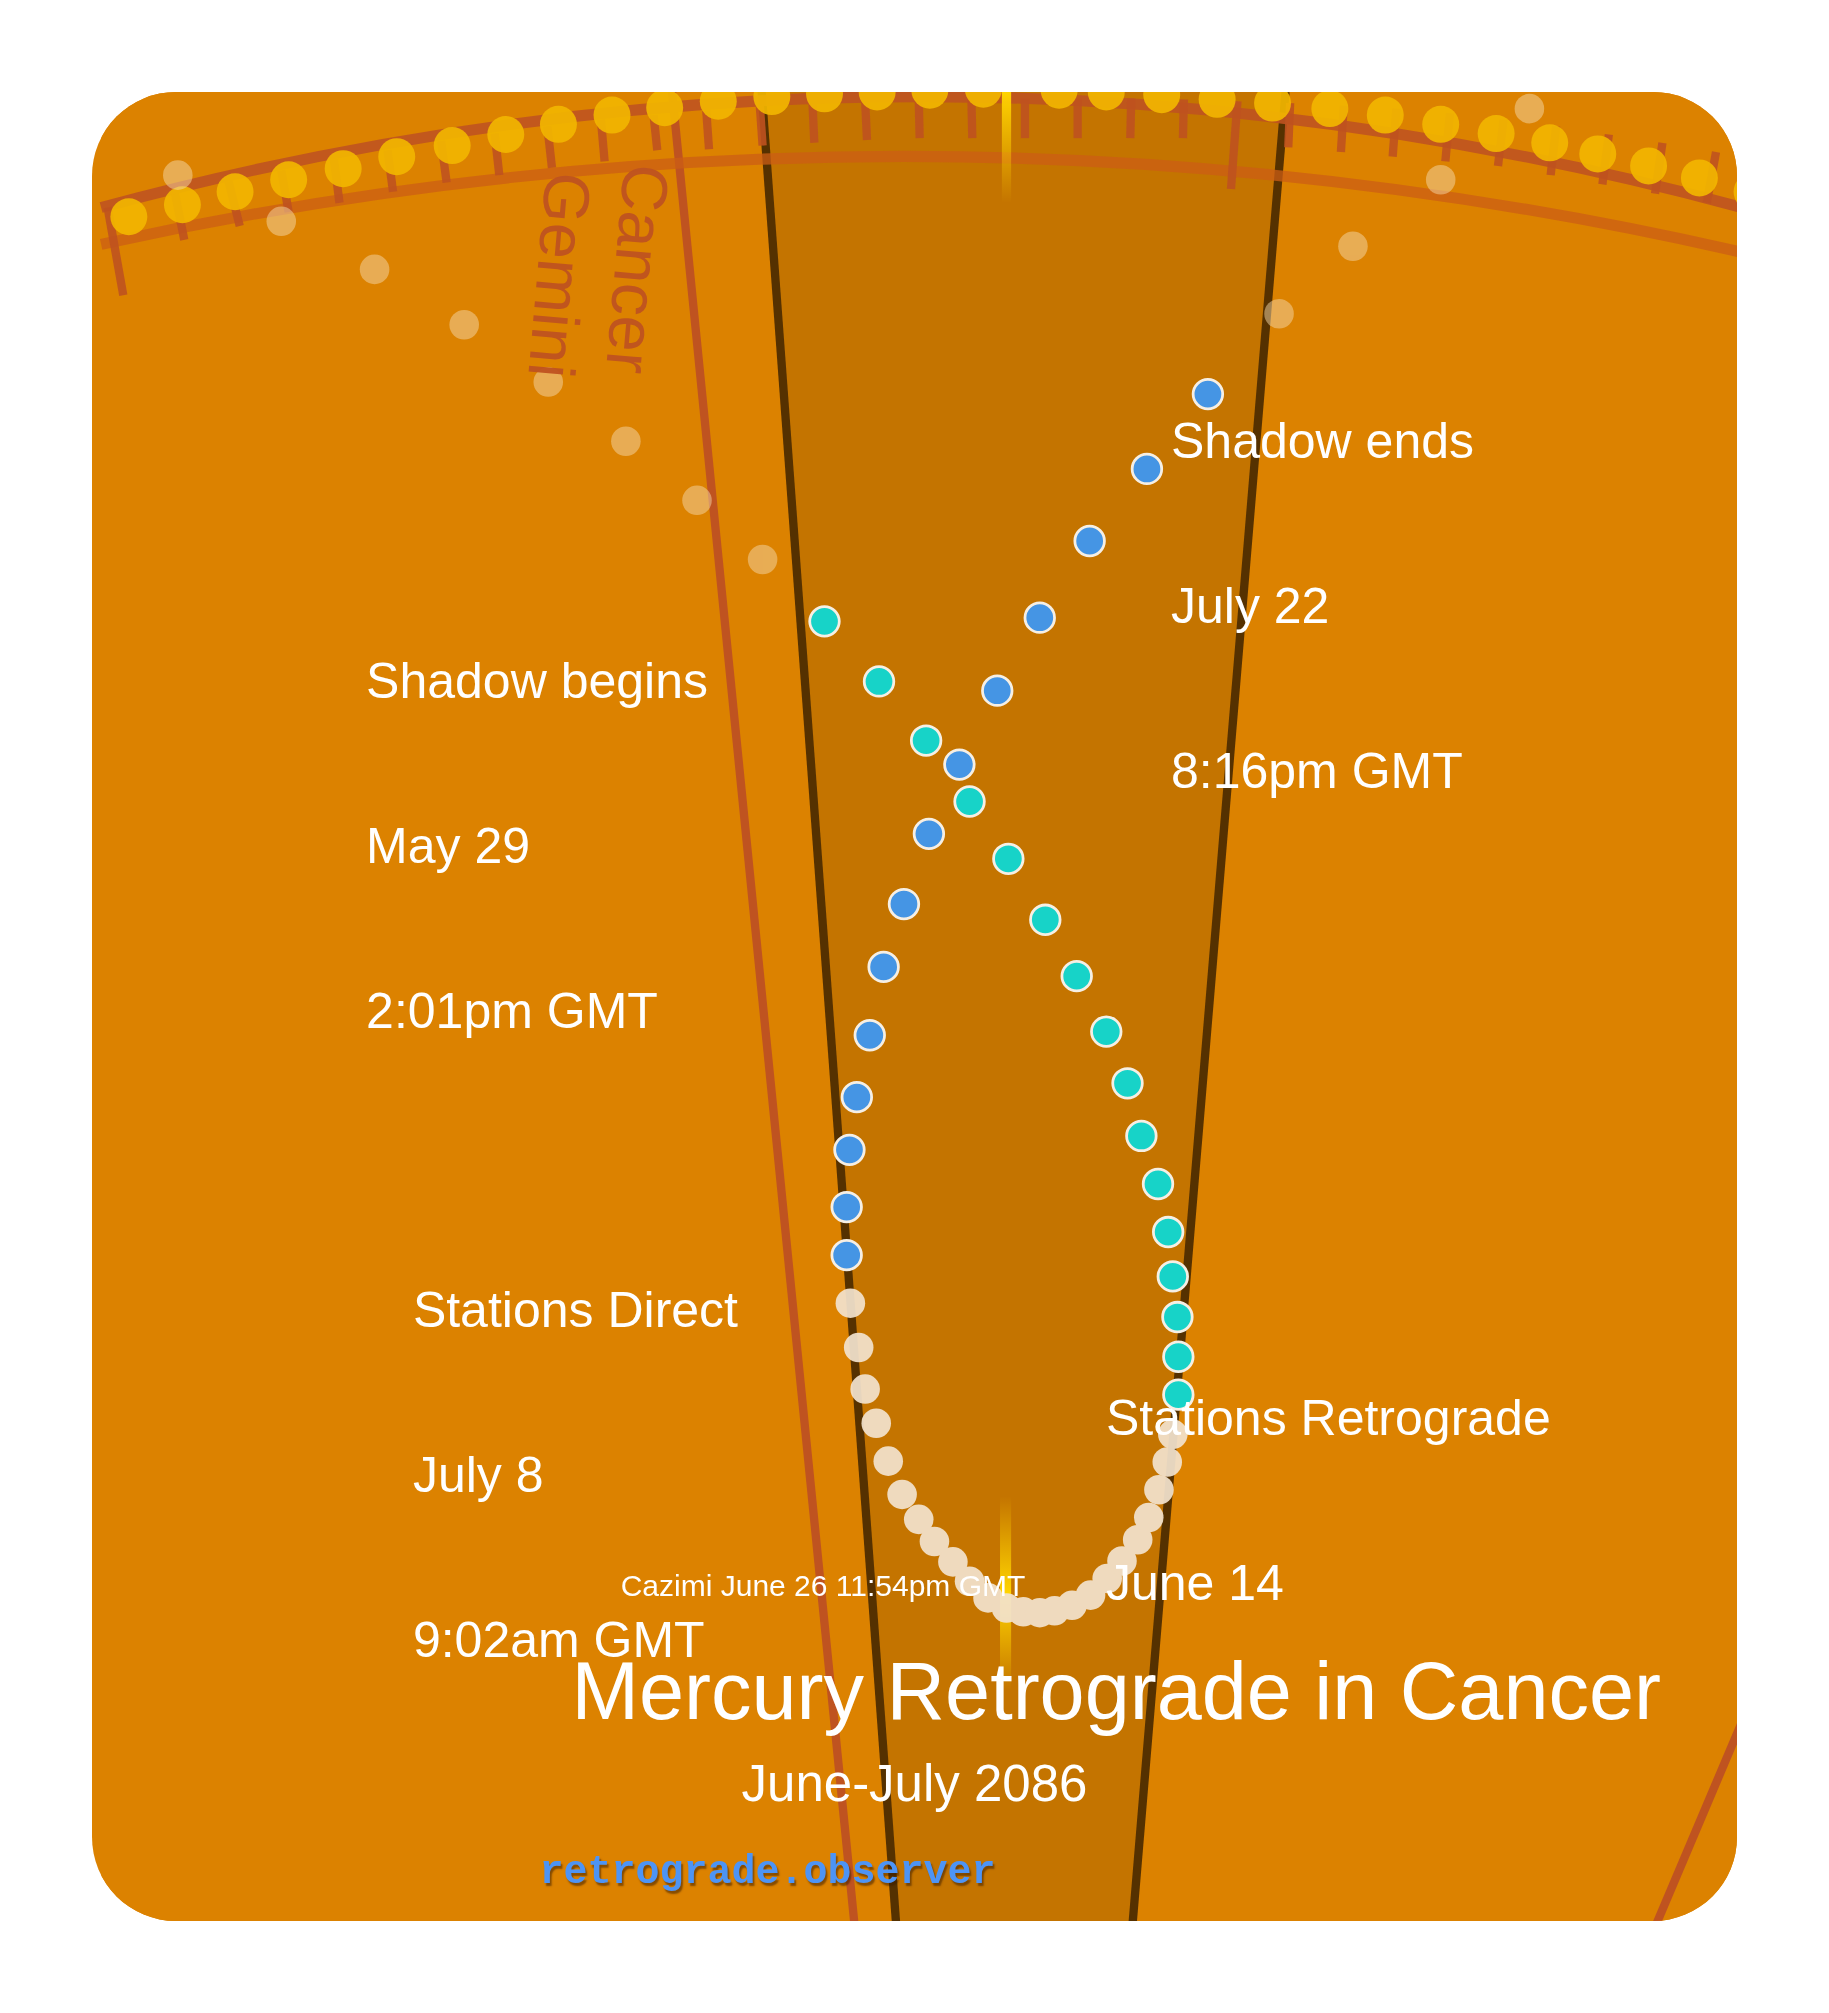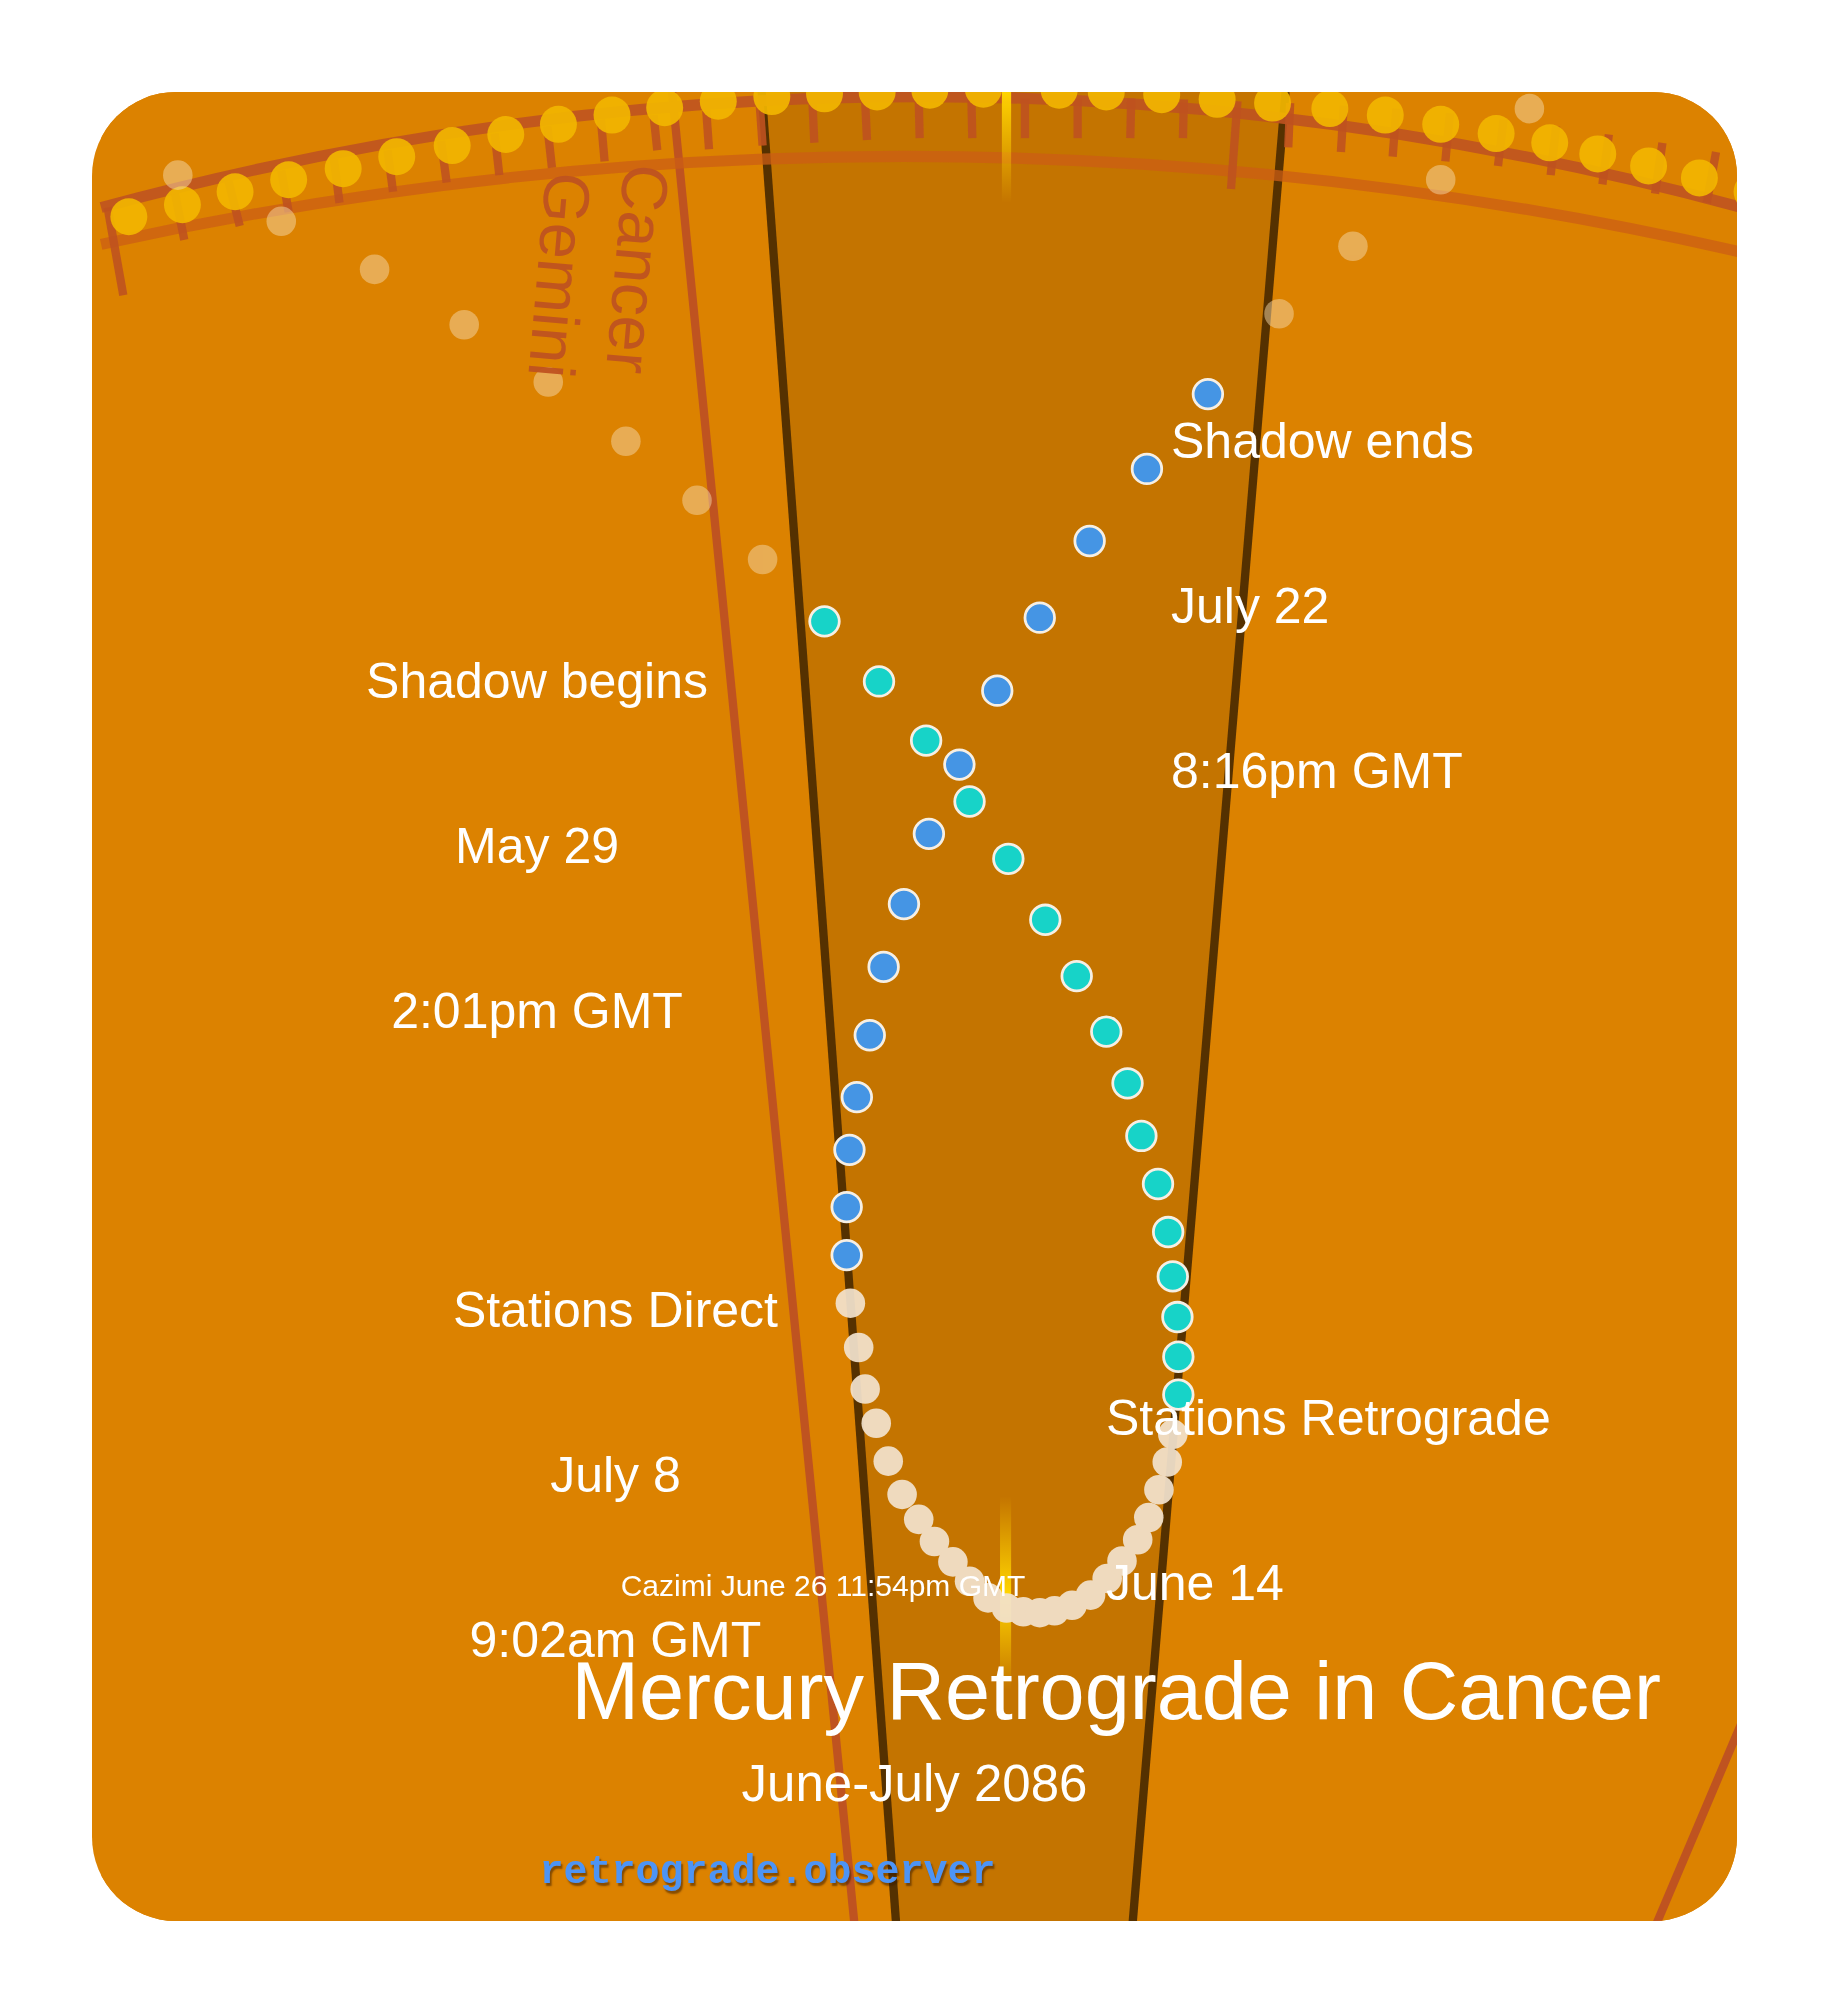--- a/index.html
+++ b/index.html
@@ -1,21 +1,21 @@
 <!DOCTYPE html>
 <html style="font-size:13.4px"><head>
 <meta charset="utf-8">
 <style>
   html, body { margin: 0; padding: 0; background: #ffffff; }
   body { width: 1829px; height: 2014px; position: relative; overflow: hidden; font-family: "Liberation Sans", sans-serif; }
   #card { position: absolute; left: 92px; top: 92px; width: 1645px; height: 1829px; border-radius: 84px; overflow: hidden; background: #dc8200; }
   #art { position: absolute; left: 0; top: 0; width: 1829px; height: 2014px; }
   .lbl { position: absolute; color: #ffffff; font-size: 50px; line-height: 55px; white-space: pre; }
   .lbl div { display: block; }
-  .right { text-align: center; }
+  .right { text-align: left; }
   .left { text-align: left; }
   #sign-cancer, #sign-gemini { position: absolute; color: #bf5320; font-size: 65px; transform-origin: 0 0; white-space: nowrap; opacity: 0.95; }
   #cazimi { position: absolute; left: 0; width: 1646px; top: 1569px; text-align: center; color: #fff; font-size: 30px; }
   #title { position: absolute; left: 0; width: 1661px; top: 1645px; text-align: right; color: #fff; font-size: 81px; font-weight: normal; }
   #subtitle { position: absolute; left: 0; width: 1829px; top: 1754px; text-align: center; color: #fff; font-size: 51px; }
   #site { position: absolute; left: 0; width: 1535px; top: 1850px; text-align: center; color: #4d94f5; font-family: "Liberation Mono", monospace; font-weight: bold; font-size: 40px; text-shadow: 1.7px 2.5px 1.7px rgba(60,30,0,0.55); }
 </style>
 </head>
 <body>
 
@@ -209,21 +209,21 @@
   <div>July 22</div>
   <div>8:16pm GMT</div>
 </div>
 
 <div class="lbl right" style="right:1121px; top:544px;">
   <div>Shadow begins</div>
   <div>May 29</div>
   <div>2:01pm GMT</div>
 </div>
 
-<div class="lbl right" style="right:1051px; top:1173px;margin-left:34px;">
+<div class="lbl right" style="right:1091px; top:1173px;margin-left:34px;">
   <div>Stations Direct</div>
   <div>July 8</div>
   <div>9:02am GMT</div>
 </div>
 
 <div class="lbl left" style="left:1106px; top:1281px;">
   <div>Stations Retrograde</div>
   <div>June 14</div>
 </div>
 

